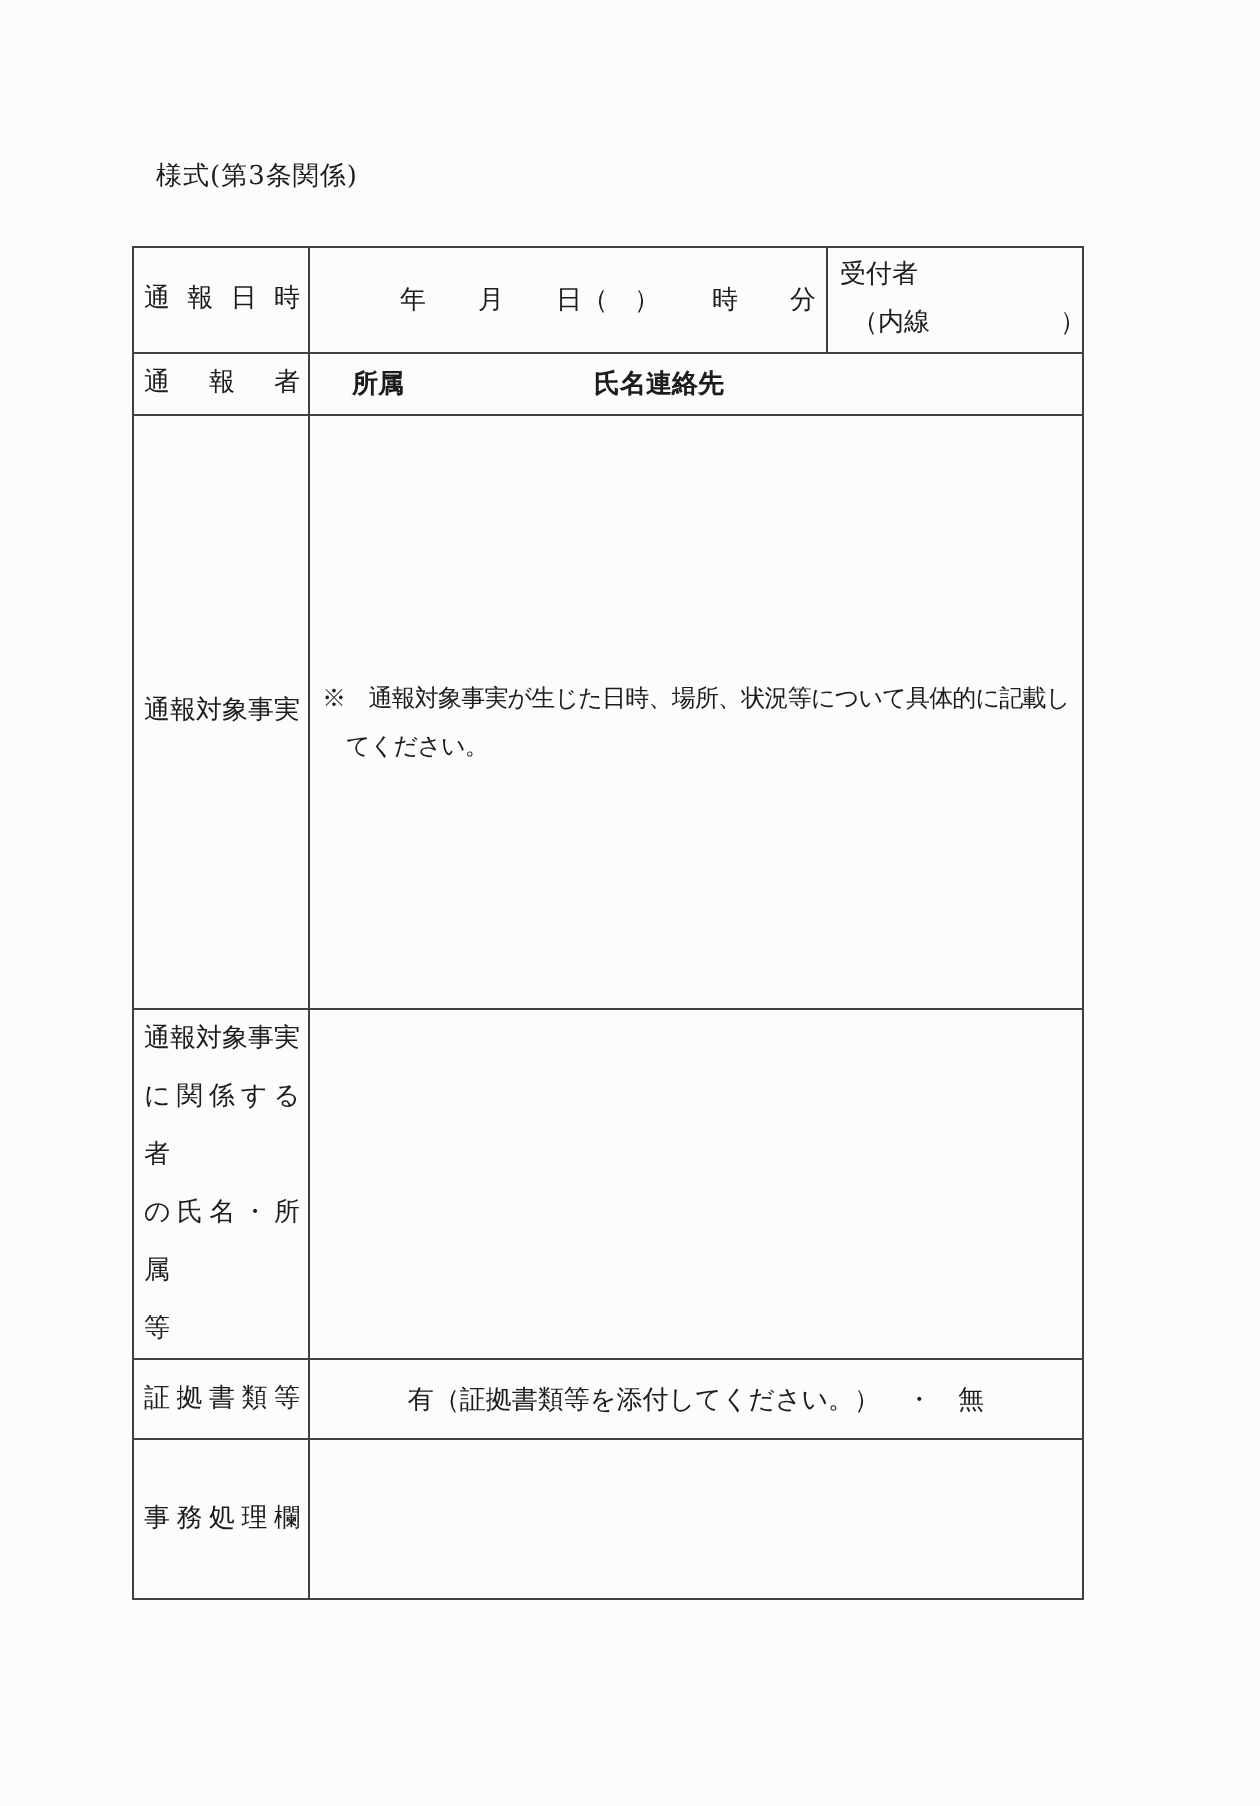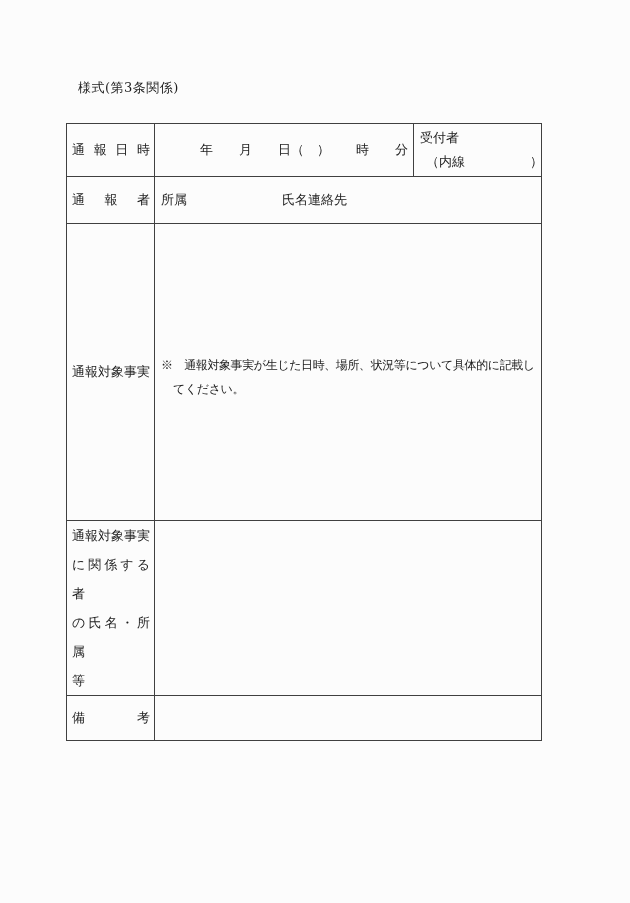--- a/index.html
+++ b/index.html
@@ -48,38 +48,38 @@
     text-align: justify;
     text-align-last: justify;
     -moz-text-align-last: justify;
     line-height: 20px;
   }
   .jlabel.multiline {
     white-space: pre-line;
     line-height: 29px;
   }
   tr.r1 { height: 53px; }
-  tr.r2 { height: 47px; }
+  tr.r2 { height: 31px; }
   tr.r3 { height: 297px; }
   tr.r4 { height: 120px; }
   tr.r5 { height: 40px; }
   tr.r6 { height: 45px; }
   tr.r7 { height: 80px; }
   td.datetime-cell {
     text-align: center;
     padding-left: 40px;
     white-space: nowrap;
   }
   td.receiver-cell {
     vertical-align: middle;
     padding: 2px 2px 2px 6px;
   }
   .receiver-line1 { line-height: 24px; white-space: nowrap; }
   .receiver-line2 { line-height: 24px; white-space: nowrap; padding-left: 6px; }
-  td.reporter-cell { padding-left: 6px; }
+  td.reporter-cell { padding-left: 21px; font-weight: bold; }
   .reporter-fields { display: flex; align-items: center; }
   .reporter-field-affiliation { margin-right: 95px; }
   .reporter-field-name { }
   td.note-cell {
     vertical-align: top;
     padding: 9px 4px 0 6px;
   }
   .note-line {
     font-size: 12px;
     letter-spacing: -0.4px;
@@ -146,24 +146,30 @@
     <tr class="r4">
       <td class="label-cell">
         <div class="jlabel multiline">通報対象事実
 に関係する者
 の氏名・所属
 等</div>
       </td>
       <td class="empty-cell" colspan="2"></td>
     </tr>
 
+    <tr class="r5">
+      <td class="label-cell">
+        <div class="jlabel">証拠書類等</div>
+      </td>
+      <td class="evidence-cell" colspan="2">有（証拠書類等を添付してください。）　・　無</td>
+    </tr>
 
-    <tr class="r6">
+
+    <tr class="r7">
       <td class="label-cell">
-        <div class="jlabel">備考</div>
+        <div class="jlabel">事務処理欄</div>
       </td>
       <td class="empty-cell" colspan="2"></td>
     </tr>
-
 
   </tbody>
     </table>
 </div>
 
 </body></html>

